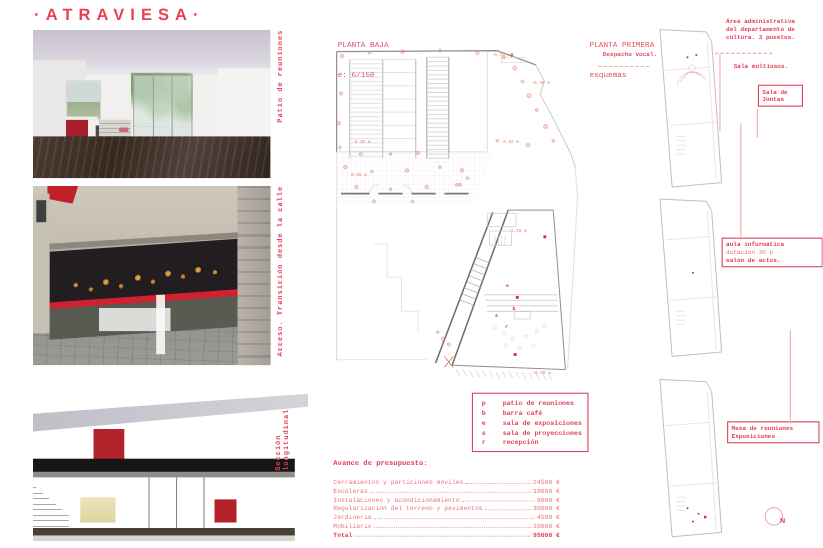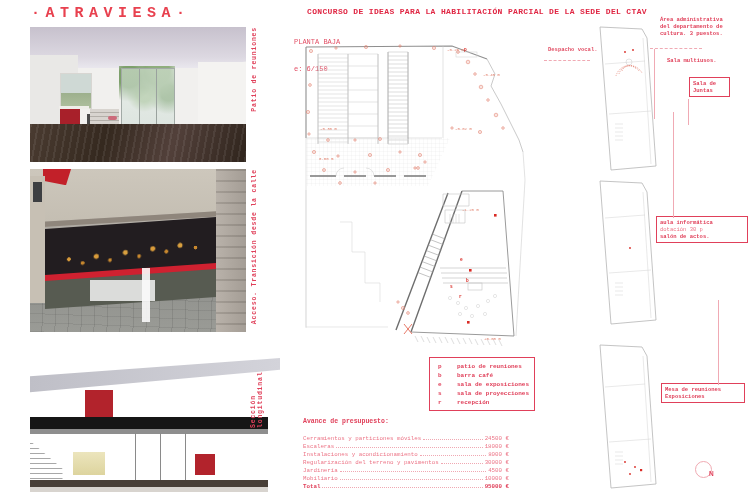--- a/index.html
+++ b/index.html
@@ -1,26 +1,26 @@
 <!DOCTYPE html>
 <html><head>
 <meta charset="utf-8">
 <style>
   html,body{margin:0;padding:0;background:#ffffff;}
   .board{position:relative;width:748px;height:498px;background:#fff;overflow:hidden;
          font-family:"Liberation Mono",monospace;color:#e25066;}
   .abs{position:absolute;}
 
   
-  .logo{left:31px;top:5px;font-family:Liberation Mono, monospace;font-weight:bold;
+  .logo{left:31px;top:5px;font-family:Liberation Sans, sans-serif;font-weight:bold;
         font-size:15px;letter-spacing:5.5px;color:#e8414f;}
   .main-title{left:307px;top:7px;font-size:8px;font-weight:bold;letter-spacing:0.35px;
         color:#e02744;white-space:nowrap;}
   .plan-head{font-size:7px;line-height:9px;color:#e25066;white-space:pre;}
-  .pb-head{left:294px;top:20px;}
+  .pb-head{left:307px;top:20px;}
   .pp-head{left:536px;top:20px;}
   .despacho{left:548px;top:46px;font-size:5.5px;font-weight:bold;color:#e25066;}
 
   
   .render{overflow:hidden;background:#f1f0ee;}
   .r1{left:30px;top:27px;width:216px;height:135px;}
   .r2{left:30px;top:169px;width:216px;height:163px;}
   .r3{left:30px;top:358px;width:250px;height:134px;background:#fff;}
   .vcap{position:absolute;writing-mode:vertical-rl;transform:rotate(180deg);
         font-size:6.5px;font-weight:bold;letter-spacing:0.8px;color:#e0405a;
@@ -137,25 +137,28 @@
       font-family:"Liberation Sans",sans-serif;}
 
   svg text{font-family:"Liberation Mono",monospace;}
 </style>
 </head>
 <body>
 
 <div class="board">
 
   <div class="abs logo">·ATRAVIESA·</div>
-  <div class="abs main-title">CONCURSO DE IDEAS PARA LA HABILITACIÓN PARCIAL DE LA SEDE DEL CTAV</div>
 
   <div class="abs plan-head pb-head">
     <div>PLANTA BAJA</div>
     <div>e: 6/150</div>
+  </div>
+  <div class="abs plan-head pp-head">
+    <div>PLANTA PRIMERA</div>
+    <div>esquemas</div>
   </div>
   <div class="abs despacho">Despacho vocal.</div>
   <div class="lead-dash" style="left:544px;top:60px;width:46px;"></div>
 
   <div class="abs render r1">
     <div class="abs r1-ceiling"></div>
     <div class="abs r1-lwall"></div>
     <div class="abs r1-rwall"></div>
     <div class="abs r1-plants"></div>
     <div class="abs r1-steps"></div>

